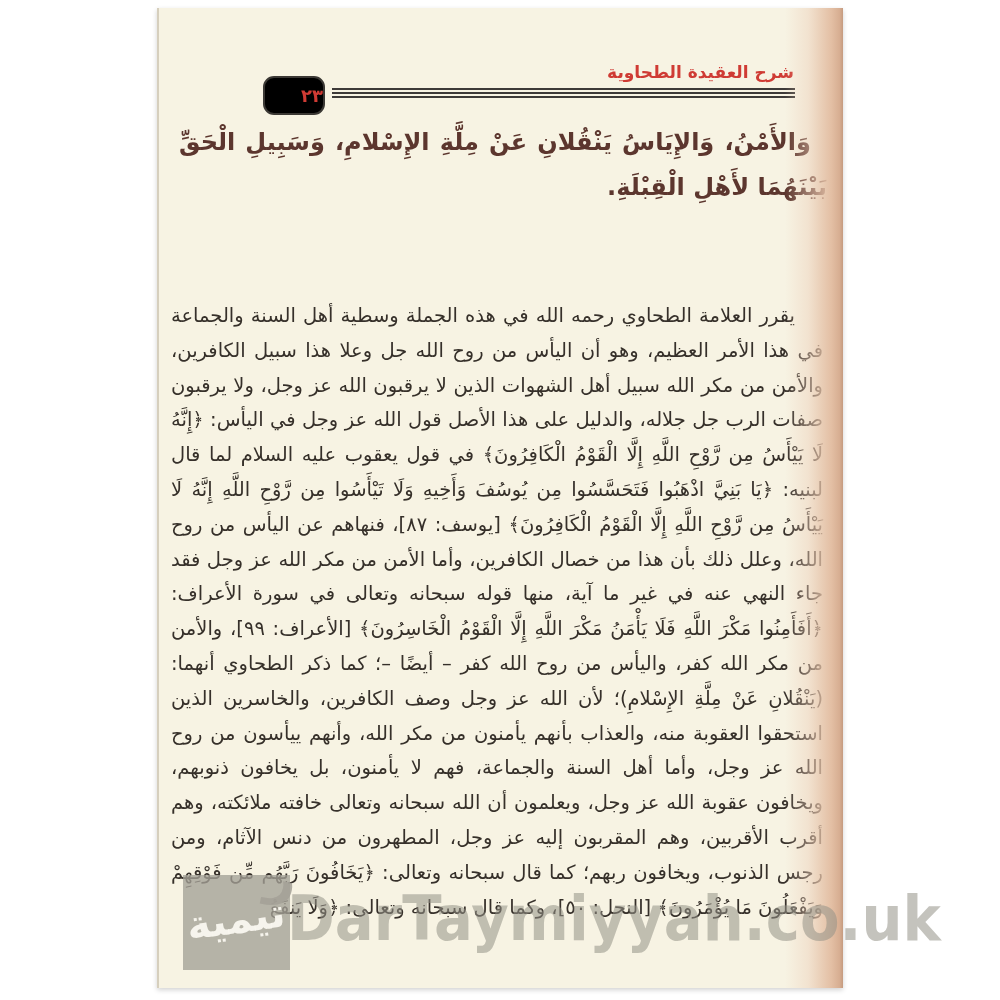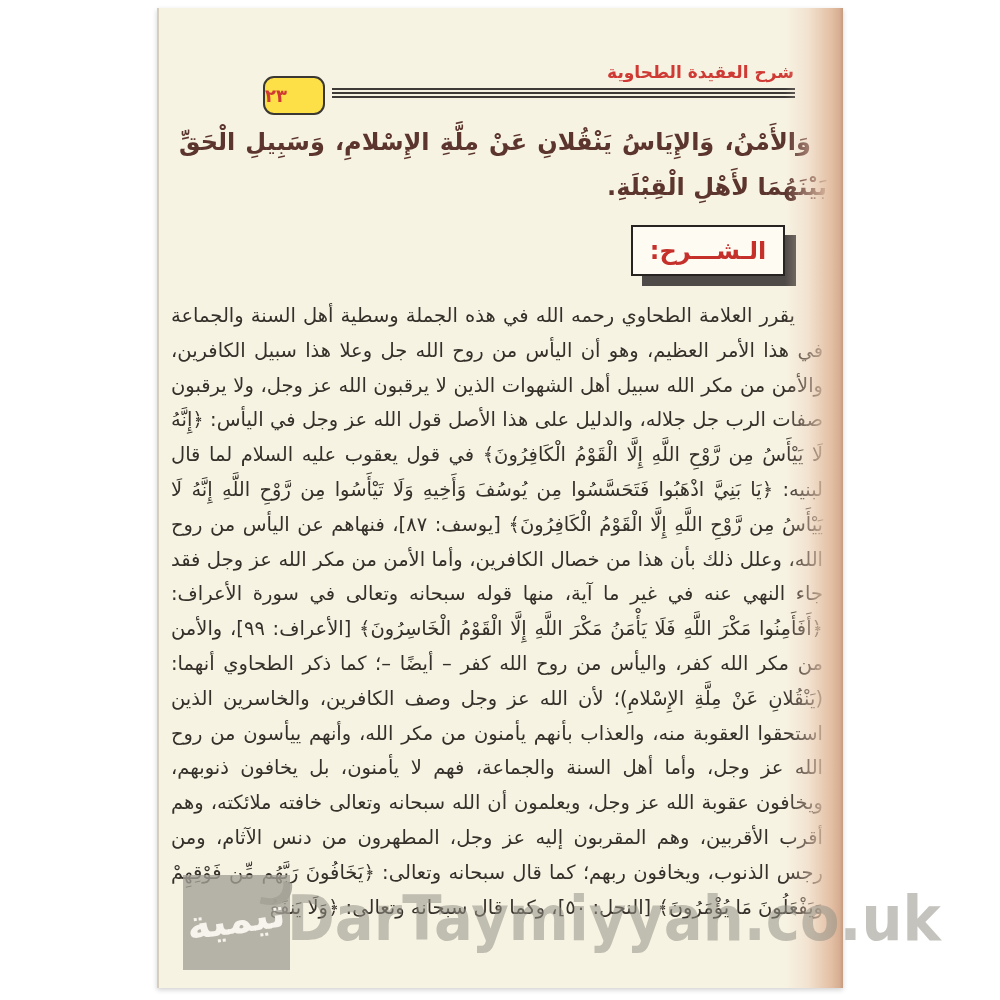--- a/index.html
+++ b/index.html
@@ -36,22 +36,22 @@
   }
   .hdr-rule {
     position: absolute; top: 80px; left: 173px; right: 48px; height: 10px;
     background-image: repeating-linear-gradient(to bottom,
       #3d3a38 0px, #3d3a38 1.8px, transparent 1.8px, transparent 4.1px);
   }
   .pagenum-box {
     position: absolute; top: 68px; left: 104px;
     width: 58px; height: 35px;
     border: 2.5px solid #3b3834; border-radius: 11px;
-    background: #fde047;
-    display: flex; align-items: center; justify-content: flex-start;
+    background: #000000;
+    display: flex; align-items: center; justify-content: flex-end;
   }
   .pagenum { color: #cf3b34; font-size: 18px; font-weight: bold; }
 
   
   .matn {
     position: absolute; top: 112px; left: 20px; right: 16px;
     direction: rtl; text-align: justify;
     color: #5c362e; font-weight: bold;
     font-size: 24px; line-height: 45px;
     text-indent: 16px;
@@ -125,23 +125,20 @@
     <div class="hdr-title">شرح العقيدة الطحاوية</div>
 
     <div class="hdr-rule"></div>
 
     <div class="pagenum-box">
       <span class="pagenum">٢٣</span>
     </div>
 
     <div class="matn">وَالأَمْنُ، وَالإِيَاسُ يَنْقُلانِ عَنْ مِلَّةِ الإِسْلامِ، وَسَبِيلِ الْحَقِّ بَيْنَهُمَا لأَهْلِ الْقِبْلَةِ.</div>
 
-    <div class="sharh-box">
-      <span class="sharh-label">الـشـــرح:</span>
-    </div>
 
     <div class="commentary">يقرر العلامة الطحاوي رحمه الله في هذه الجملة وسطية أهل السنة والجماعة في هذا الأمر العظيم، وهو أن اليأس من روح الله جل وعلا هذا سبيل الكافرين، والأمن من مكر الله سبيل أهل الشهوات الذين لا يرقبون الله عز وجل، ولا يرقبون صفات الرب جل جلاله، والدليل على هذا الأصل قول الله عز وجل في اليأس: ﴿إِنَّهُ لَا يَيْأَسُ مِن رَّوْحِ اللَّهِ إِلَّا الْقَوْمُ الْكَافِرُونَ﴾ في قول يعقوب عليه السلام لما قال لبنيه: ﴿يَا بَنِيَّ اذْهَبُوا فَتَحَسَّسُوا مِن يُوسُفَ وَأَخِيهِ وَلَا تَيْأَسُوا مِن رَّوْحِ اللَّهِ إِنَّهُ لَا يَيْأَسُ مِن رَّوْحِ اللَّهِ إِلَّا الْقَوْمُ الْكَافِرُونَ﴾ [يوسف: ٨٧]، فنهاهم عن اليأس من روح الله، وعلل ذلك بأن هذا من خصال الكافرين، وأما الأمن من مكر الله عز وجل فقد جاء النهي عنه في غير ما آية، منها قوله سبحانه وتعالى في سورة الأعراف: ﴿أَفَأَمِنُوا مَكْرَ اللَّهِ فَلَا يَأْمَنُ مَكْرَ اللَّهِ إِلَّا الْقَوْمُ الْخَاسِرُونَ﴾ [الأعراف: ٩٩]، والأمن من مكر الله كفر، واليأس من روح الله كفر – أيضًا –؛ كما ذكر الطحاوي أنهما: (يَنْقُلانِ عَنْ مِلَّةِ الإِسْلامِ)؛ لأن الله عز وجل وصف الكافرين، والخاسرين الذين استحقوا العقوبة منه، والعذاب بأنهم يأمنون من مكر الله، وأنهم ييأسون من روح الله عز وجل، وأما أهل السنة والجماعة، فهم لا يأمنون، بل يخافون ذنوبهم، ويخافون عقوبة الله عز وجل، ويعلمون أن الله سبحانه وتعالى خافته ملائكته، وهم أقرب الأقربين، وهم المقربون إليه عز وجل، المطهرون من دنس الآثام، ومن رجس الذنوب، ويخافون ربهم؛ كما قال سبحانه وتعالى: ﴿يَخَافُونَ رَبَّهُم مِّن فَوْقِهِمْ وَيَفْعَلُونَ مَا يُؤْمَرُونَ﴾ [النحل: ٥٠]، وكما قال سبحانه وتعالى: ﴿وَلَا يَنفَعُ</div>
 
     <div class="spine"></div>
   </div>
 
   <div class="watermark">
     <div class="wm-url">DarTaymiyyah.co.uk</div>
     <div class="wm-logo">
       <span class="wm-logo-callig">تيمية</span>

